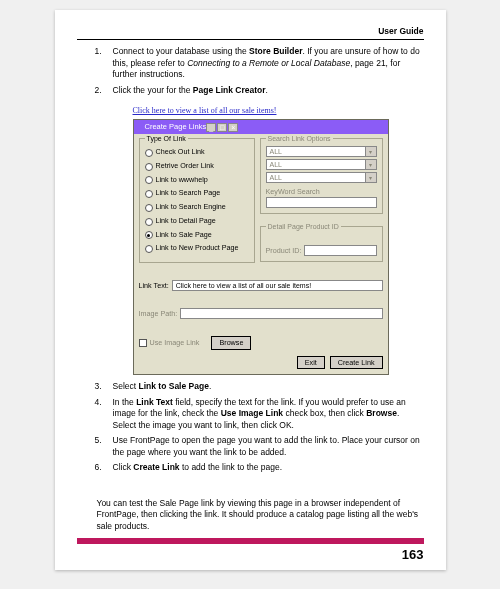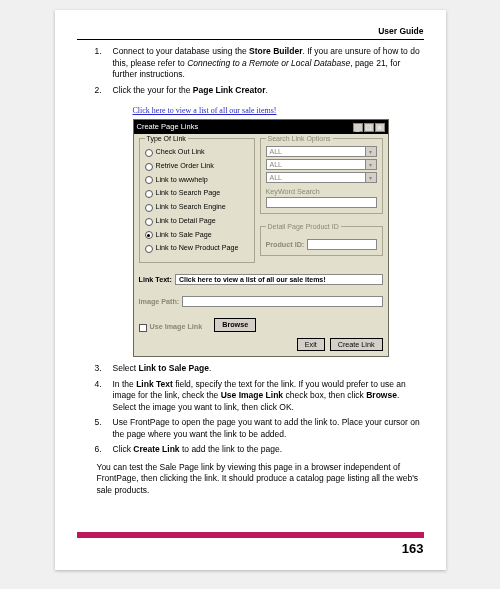--- a/index.html
+++ b/index.html
@@ -45,25 +45,25 @@
       font-family: 'Times New Roman', serif;
     }
     .dialog {
       width: 256px;
       margin: 0 0 6px 56px;
       background: #e2e0cc;
       border: 1px solid #6b6a5a;
       font-size: 7.2px;
     }
     .titlebar {
-      background: #000000;
+      background: #8b5cf6;
       color: #fff;
-      padding: 2px 3px;
-      display: flex;
-      justify-content: space-between;
+      padding: 2px 11px;
+      display: flex;
+      justify-content: flex-start;
       align-items: center;
       font-size: 7.5px;
     }
     .winctrls { display: flex; gap: 1px; }
     .winbtn {
       width: 10px; height: 9px;
       background: #d4d0c8;
       border: 1px solid #888;
       font-size: 7px; line-height: 7px;
       text-align: center;
@@ -109,36 +109,36 @@
       border-left: 1px solid #888;
       display:flex;align-items:center;justify-content:center;
       font-size: 6px;
     }
     .textbox {
       background: #fff; border: 1px solid #888;
       height: 11px; padding-left: 3px;
       font-size: 7px; display: flex; align-items: center;
       flex: 1;
     }
-    .field-row { display: flex; align-items: flex-end; gap: 3px; margin-top: 8px; font-weight: bold; }
+    .field-row { display: flex; align-items: center; gap: 3px; margin-top: 14px; }
     .field-label { white-space: nowrap; }
     .chk {
       width: 8px; height: 8px;
       border: 1px solid #555; background: #fff;
       display:inline-block;
     }
     .btn {
       background: #d4d0c8;
       border: 1px solid #000;
       padding: 1px 7px;
       font-size: 7.2px;
     }
     .btn-row { display: flex; justify-content: flex-end; gap: 5px; margin-top: 3px; }
     .grey { color: #8a8878; }
-    .body-text { margin-top: 2px; margin-bottom: 6px; padding-left: 20px; }
+    .body-text { margin-top: 20px; margin-bottom: 6px; padding-left: 20px; }
     .spacer { flex: 1; }
     .footer { border-top: 6px solid #be185d; padding-top: 2px; text-align: right; font-size: 13px; font-weight: bold; }
   </style>
 </head>
 <body>
 
 <div class="page">
   <div class="header">User Guide</div>
 
   <ol class="steps">

